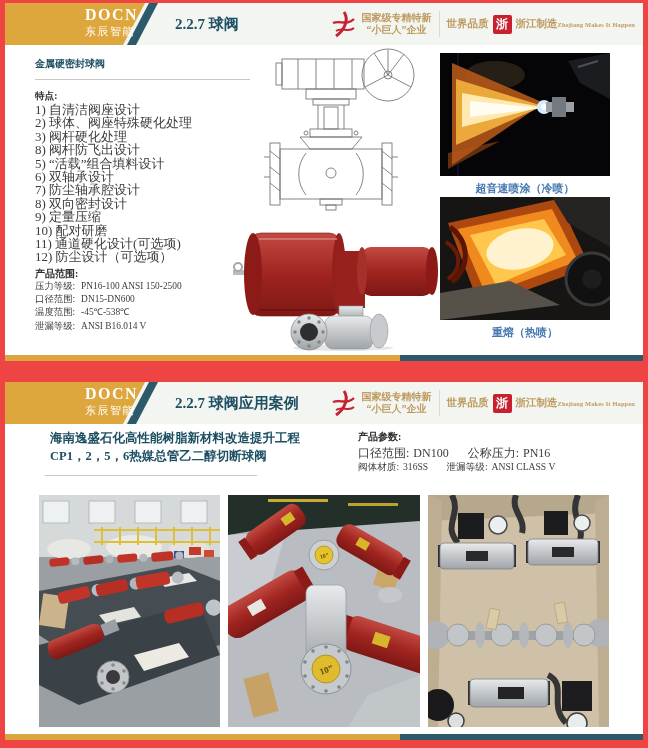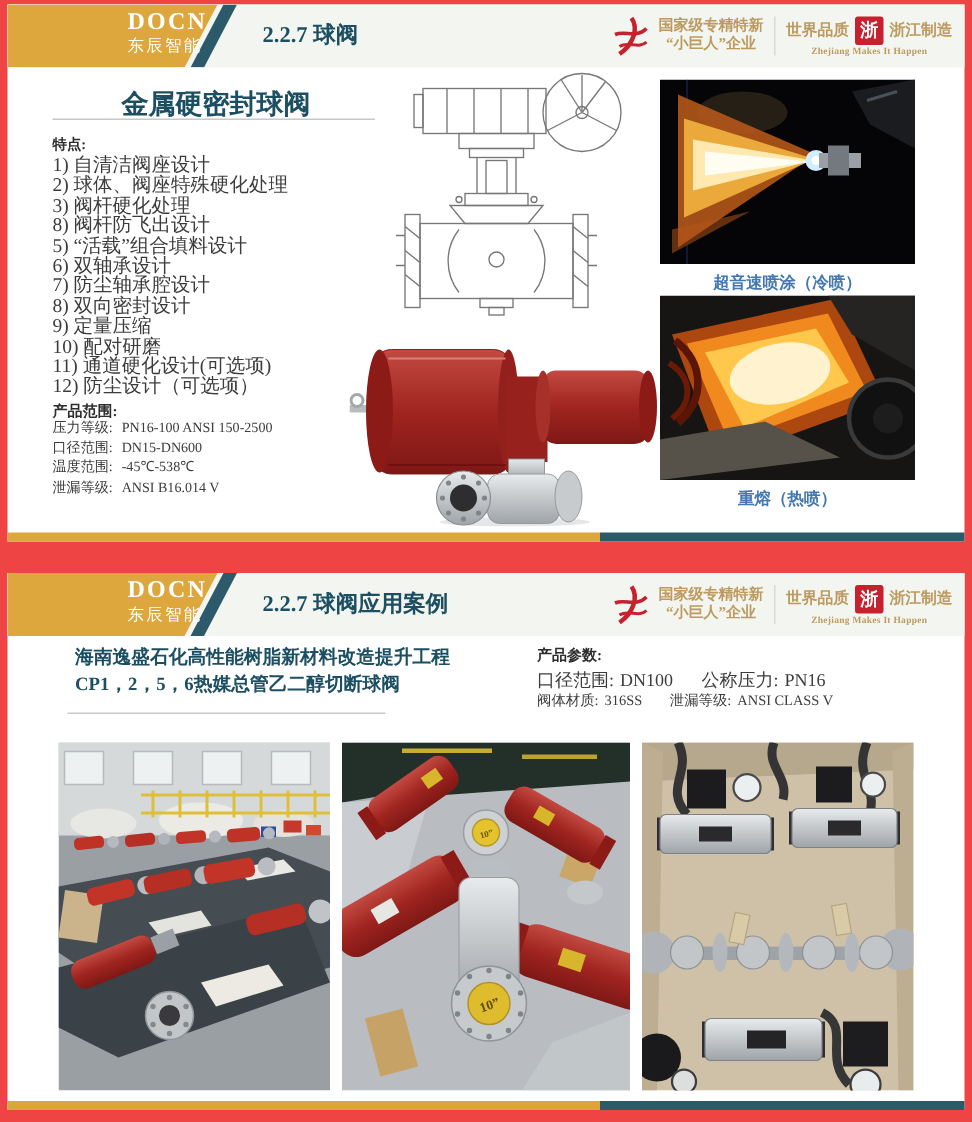--- a/index.html
+++ b/index.html
@@ -13,28 +13,28 @@
   .logoSlash{position:absolute;left:0;top:0;width:170px;height:42px;background:#2d5a6b;
             clip-path:polygon(144px 0,153px 0,131px 100%,122px 100%);}
   .logoText{position:absolute;left:80px;top:4px;color:#fff;line-height:1;}
   .logoMain{font-size:16px;font-weight:bold;letter-spacing:1.5px;}
   .logoSub{font-size:11px;letter-spacing:1.5px;margin-top:3px;}
   .hdrTitle{position:absolute;left:170px;top:0;height:42px;line-height:42px;
             font-size:15px;font-weight:bold;color:#1d4f63;}
   .badges{position:absolute;right:8px;top:0;height:42px;display:flex;align-items:center;gap:7px;}
   .b1{color:#bd9a5f;font-weight:bold;font-size:10px;line-height:12.5px;text-align:center;}
   .bdiv{width:1px;height:26px;background:#d9d9d9;}
-  .b2{display:flex;flex-direction:column;align-items:center;}
+  .b2{display:flex;align-items:center;}
   .b2row{display:flex;align-items:center;gap:4px;}
   .b2txt{color:#bd9a5f;font-weight:bold;font-size:10.5px;}
   .zjbox{width:19px;height:19px;background:#c7202f;border-radius:2px;color:#fff;
          font-size:12px;font-weight:bold;display:flex;align-items:center;justify-content:center;}
   .b2sub{color:#bd9a5f;font-weight:bold;font-size:6.3px;margin-top:1px;letter-spacing:.2px;}
   
-  .secTitle{position:absolute;left:30px;top:54px;font-size:18px;font-weight:bold;color:#1d4f63;margin-left:46px;}
+  .secTitle{position:absolute;left:30px;top:54px;font-size:10px;font-weight:bold;color:#1d4f63;}
   .secRule{position:absolute;left:30px;top:76px;width:215px;border-top:1px solid #c8c8c8;}
   .featLabel{position:absolute;left:30px;top:87px;font-size:9.6px;font-weight:bold;color:#2e2e2e;}
   .featList{position:absolute;left:30px;top:100px;font-size:13px;line-height:13.4px;white-space:nowrap;}
   .rangeLabel{position:absolute;left:30px;top:264px;font-size:10px;font-weight:bold;color:#2e2e2e;}
   .rangeList{position:absolute;left:30px;top:277px;font-size:9.4px;line-height:13.2px;white-space:nowrap;}
   .rangeList .k{margin-right:6px;}
   .fig{position:absolute;}
   .cap{position:absolute;width:170px;text-align:center;font-size:11px;font-weight:bold;color:#4478b0;}
   
   .caseTitle{position:absolute;left:45px;top:48px;font-size:12.5px;font-weight:bold;

